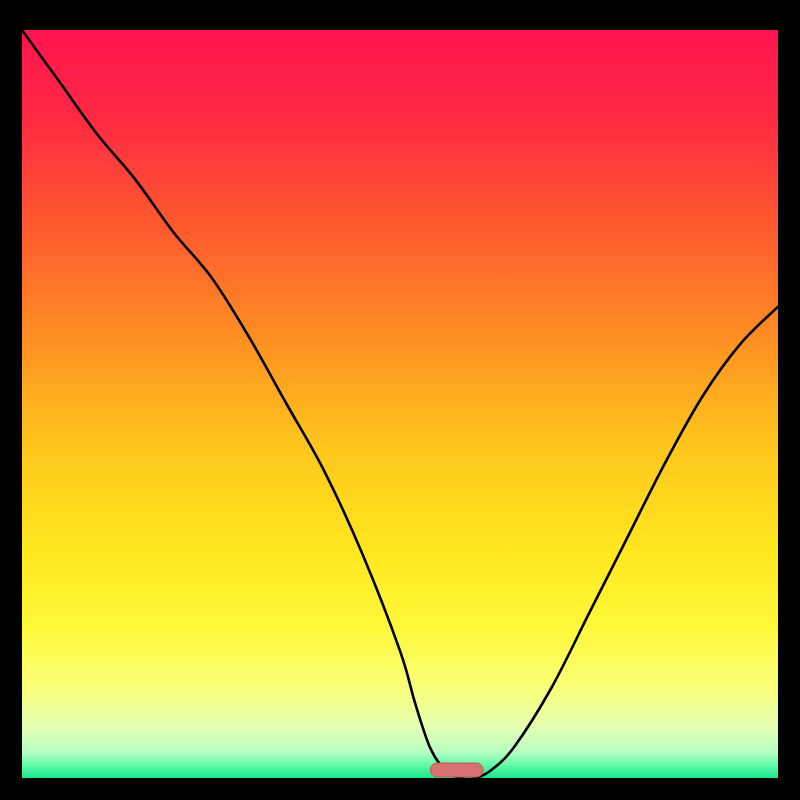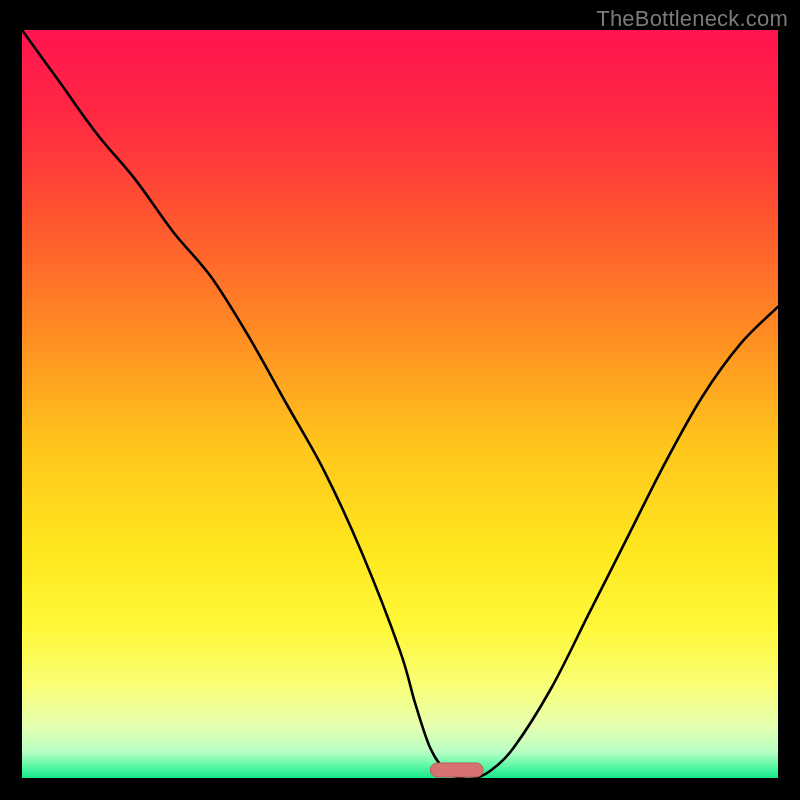--- a/index.html
+++ b/index.html
@@ -34,21 +34,20 @@
     height: 748px;
   }
   svg {
     display: block;
   }
 </style>
 </head>
 <body>
 
 <div class="frame">
-  <div class="attribution">TheBottleneck.com</div>
 
   <div class="plot">
     <svg id="svg" width="756" height="748" viewBox="0 0 756 748">
       <defs>
         <linearGradient id="bg-grad" x1="0" y1="0" x2="0" y2="1">
             <stop offset="0.00%" stop-color="#ff144f"></stop>
             <stop offset="12.00%" stop-color="#ff2a42"></stop>
             <stop offset="25.00%" stop-color="#ff5530"></stop>
             <stop offset="40.00%" stop-color="#ff8a23"></stop>
             <stop offset="55.00%" stop-color="#ffc41c"></stop>

